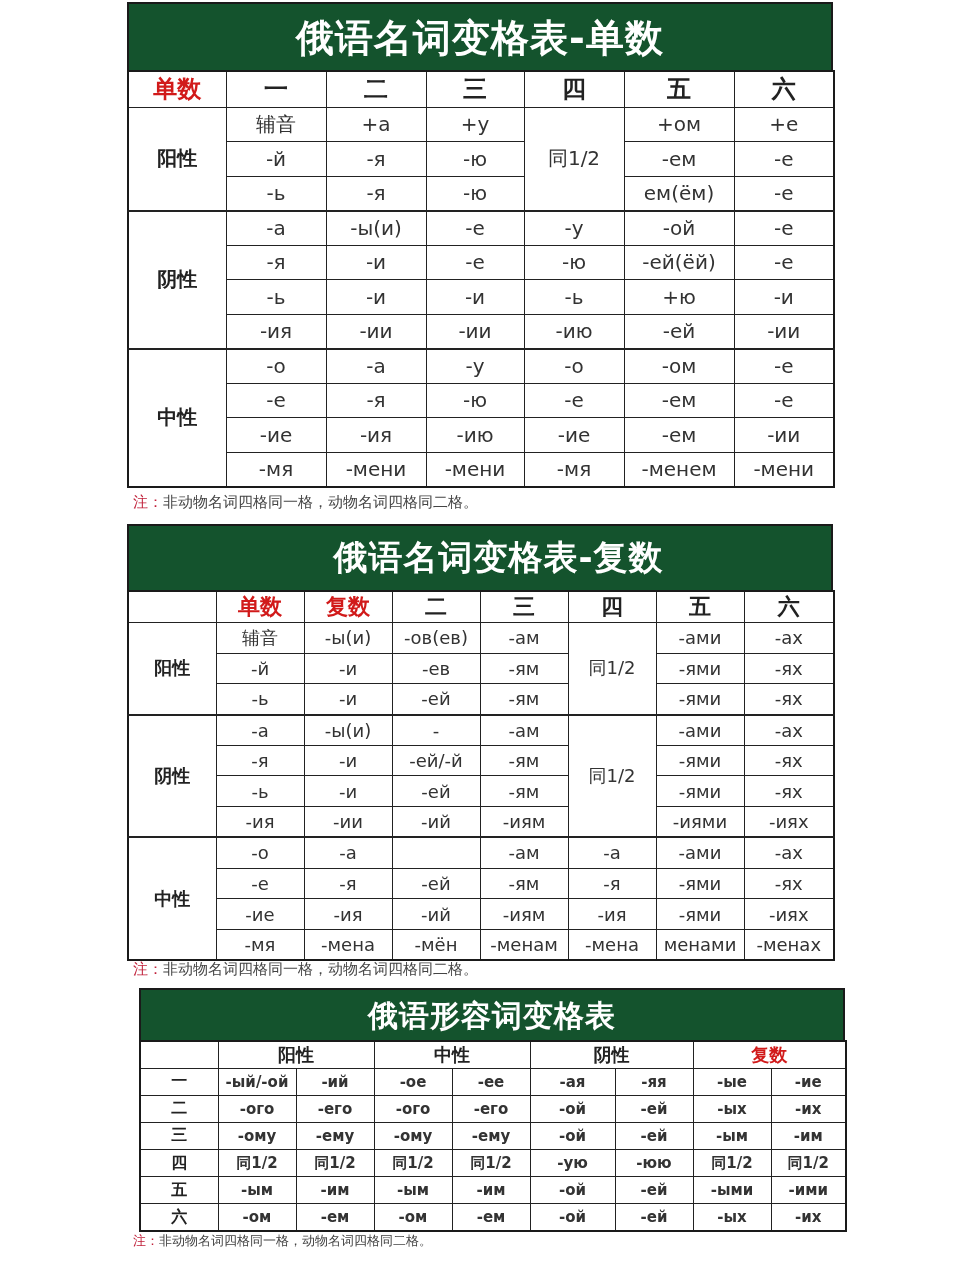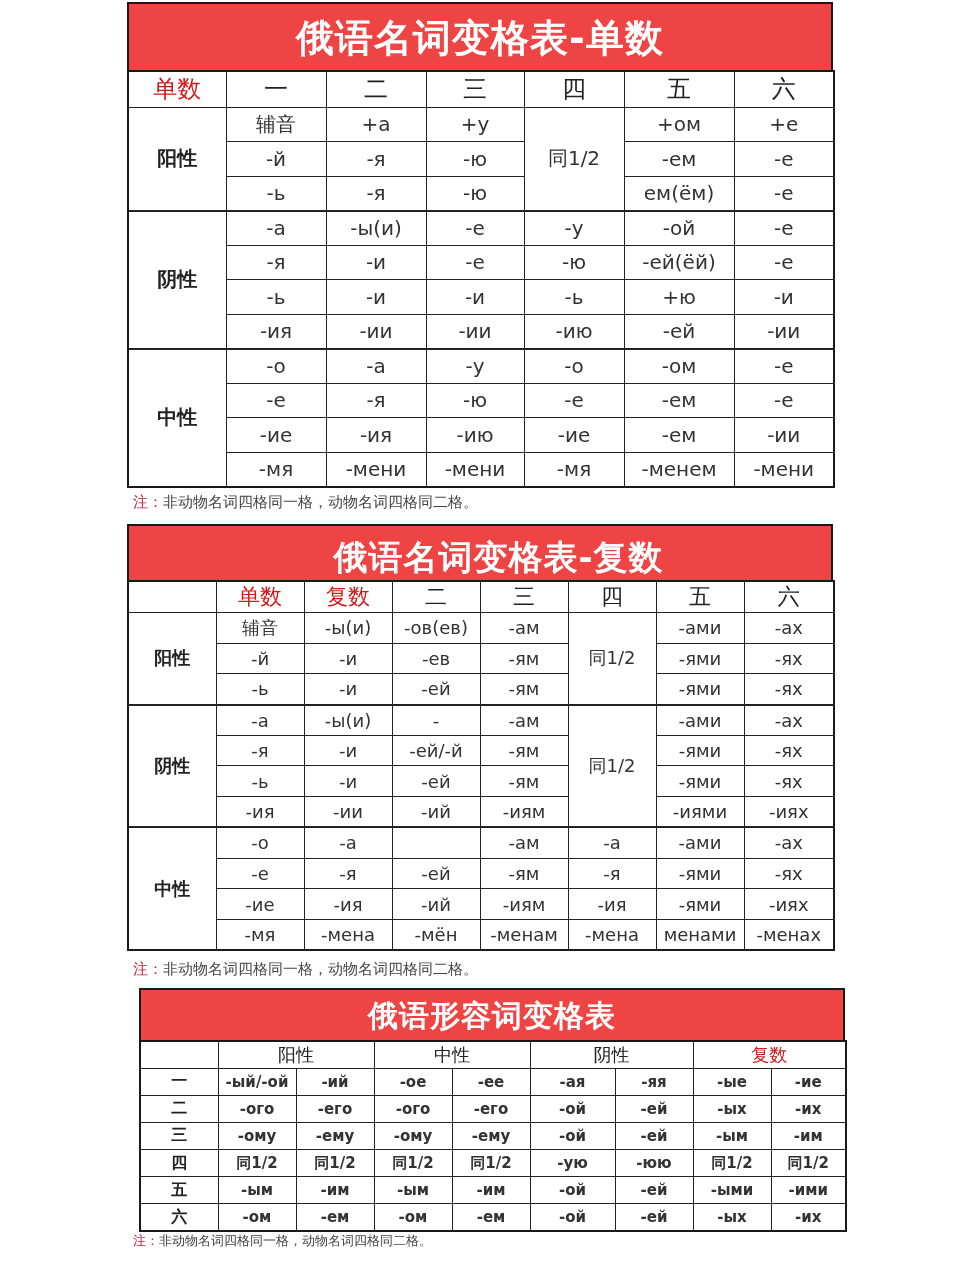--- a/index.html
+++ b/index.html
@@ -1,55 +1,55 @@
 <!DOCTYPE html>
 <html><head>
 <meta charset="utf-8">
 <style>
   * { box-sizing: border-box; margin: 0; padding: 0; }
   html, body { width: 960px; height: 1280px; background: #ffffff; overflow: hidden; }
   body { font-family: "DejaVu Sans", "Liberation Sans", sans-serif; color: #222; position: relative; }
 
   .block { position: absolute; left: 127px; width: 706px; }
   .banner {
-    background: #ef4444;
+    background: #14532d;
     color: #fff;
     font-weight: bold;
     text-align: center;
     border: 2px solid #1a1a1a;
     border-bottom: none;
     letter-spacing: 1px;
   }
   table { border-collapse: collapse; width: 100%; table-layout: fixed; background: #fff; }
   td, th {
     border: 1.5px solid #222;
     text-align: center;
     vertical-align: middle;
     font-weight: normal;
     color: #333;
     white-space: nowrap;
     overflow: hidden;
   }
   .t-outer { border: 2px solid #1a1a1a; }
-  th { font-weight: normal; color: #222; }
+  th { font-weight: bold; color: #222; }
   .red { color: #d11a1a !important; }
   .gender { font-weight: bold; color: #222; }
   .note { position: absolute; left: 133px; font-size: 15px; color: #444; }
   .note .lbl { color: #c0203a; }
 
   
   #b1 { top: 2px; }
   #b1 .banner { height: 68px; line-height: 68px; font-size: 38px; }
   #t1 th { height: 36px; font-size: 24px; }
   #t1 td { height: 34.5px; font-size: 20px; }
   #t1 .gender { font-size: 20px; }
 
   
   #b2 { top: 524px; }
-  #b2 .banner { height: 56px; line-height: 62px; font-size: 34px; padding-left: 37px; }
+  #b2 .banner { height: 66px; line-height: 62px; font-size: 34px; padding-left: 37px; }
   #t2 th { height: 31px; font-size: 22px; }
   #t2 td { height: 30.7px; font-size: 18px; }
   #t2 .gender { font-size: 18px; }
 
   
   #b3 { top: 988px; margin-left: 12px; }
   #b3 .banner { height: 52px; line-height: 52px; font-size: 30px; }
   #t3 th { height: 27px; font-size: 18px; }
   #t3 td { height: 27.2px; font-size: 15px; font-weight: bold; }
   #t3 .rowhead { font-weight: bold; font-size: 16px; color: #222; }

